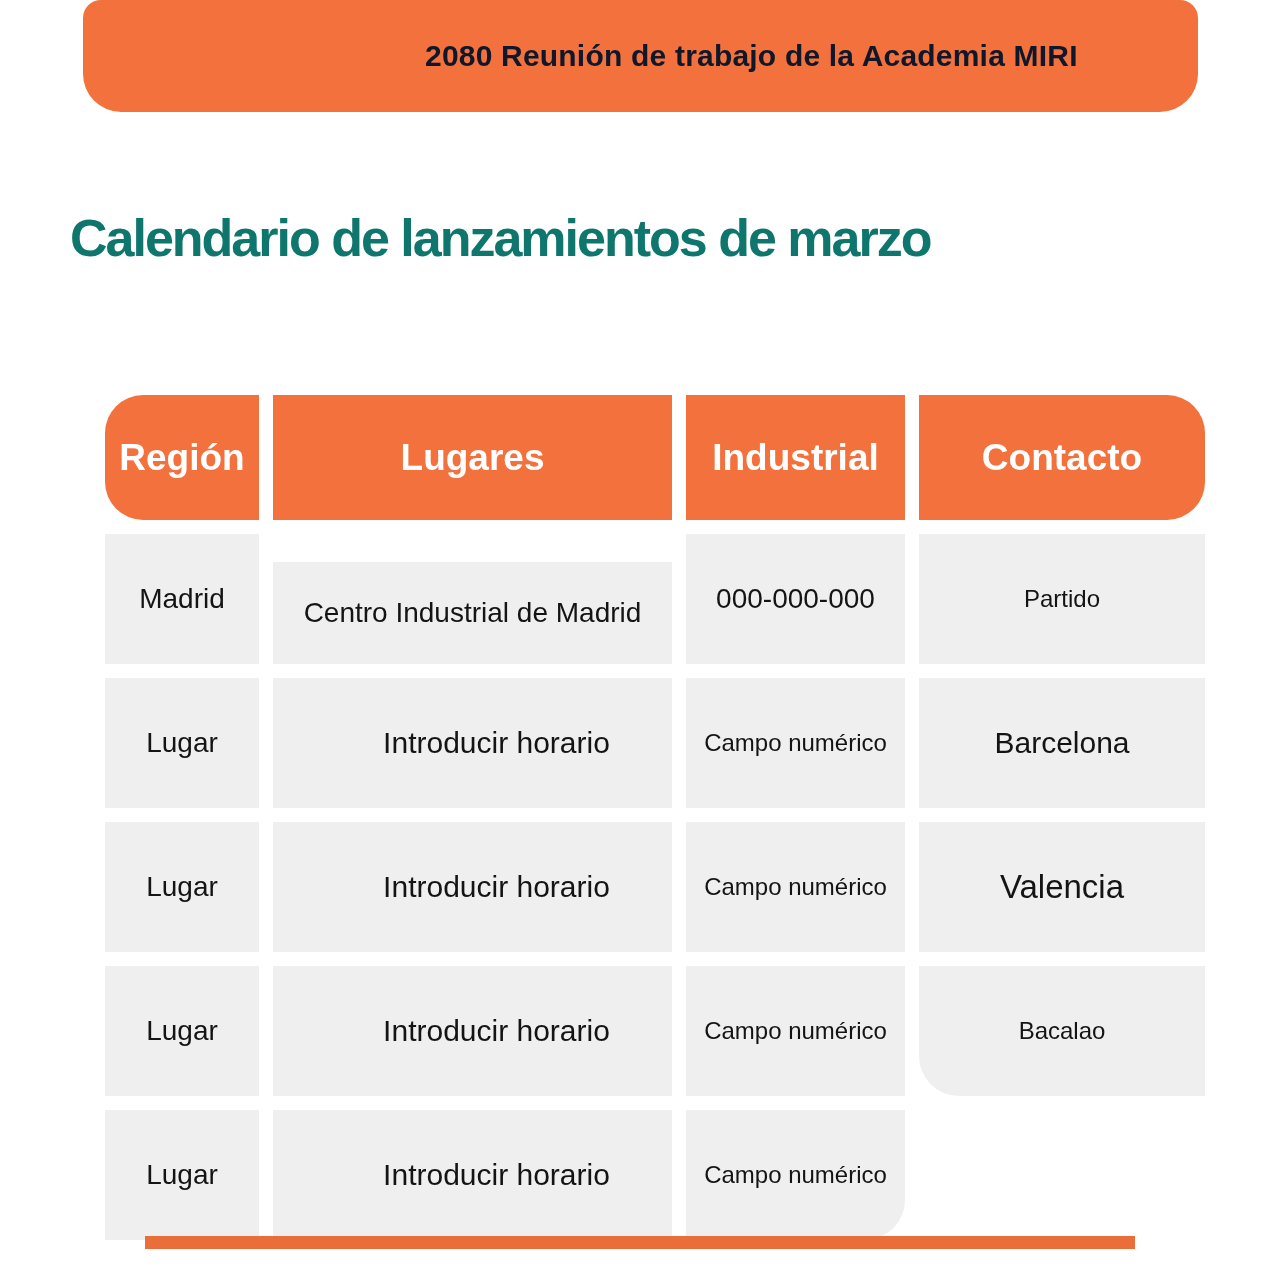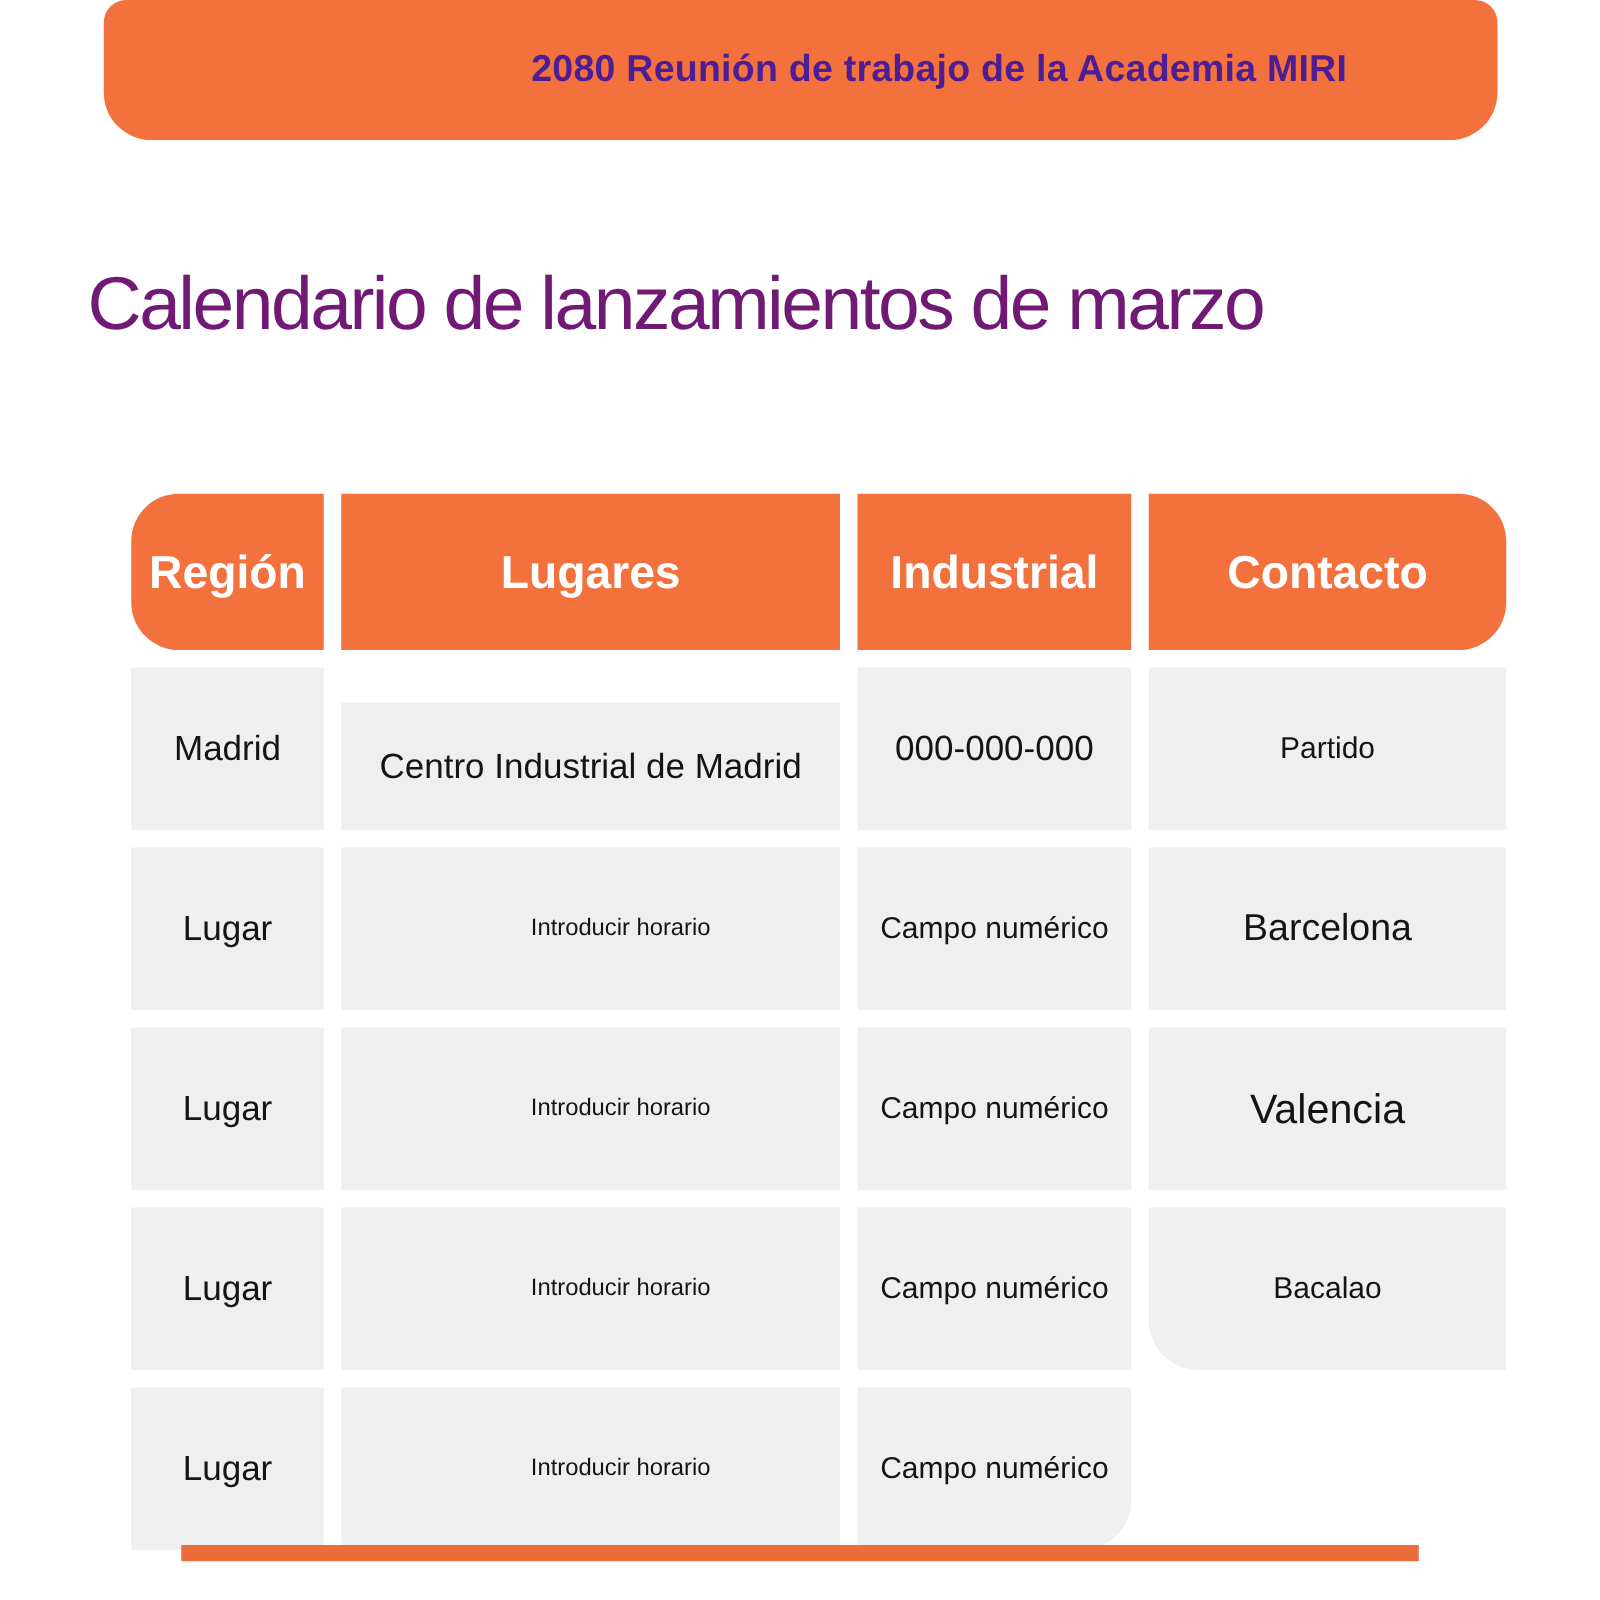--- a/index.html
+++ b/index.html
@@ -7,29 +7,29 @@
   body { font-family:"Liberation Sans", sans-serif; }
   .page { position:relative; width:1280px; height:1280px; background:#ffffff; overflow:hidden; }
 
   
   .banner {
     position:absolute; left:83px; top:0; width:1115px; height:112px;
     background:#F2713C; border-radius:18px 18px 38px 38px;
     display:flex; align-items:center;
   }
   .banner-text {
-    margin-left:342px; font-size:30px; font-weight:600; color:#4c1d95;
+    margin-left:342px; font-size:30px; font-weight:600; color:#0f172a;
     letter-spacing:0.2px; white-space:nowrap;
   }
 
   
   .title {
     position:absolute; left:70px; top:208px;
-    font-size:60px; font-weight:400; letter-spacing:-2px;
-    color:#701a75; white-space:nowrap;
+    font-size:52px; font-weight:700; letter-spacing:-2px;
+    color:#0f766e; white-space:nowrap;
   }
 
   
   .table {
     position:absolute; left:105px; top:395px; width:1067px;
     display:grid;
     grid-template-columns:154px 399px 219px 286px;
     grid-template-rows:125px repeat(5,130px);
     gap:14px;
   }
@@ -41,21 +41,21 @@
   .hcell.first { border-radius:38px 0 0 38px; }
   .hcell.last  { border-radius:0 38px 38px 0; }
   .cell {
     background:#EFEFEF; color:#141414;
     display:flex; align-items:center; justify-content:center;
     text-align:center; white-space:nowrap;
   }
   .cell.bl { border-bottom-left-radius:40px; }
   .cell.br { border-bottom-right-radius:40px; }
 
-  .fs25{font-size:19px;padding-left:48px;} .fs28{font-size:28px;margin-top:28px;} .fs30{font-size:30px;}
+  .fs25{font-size:30px;padding-left:48px;} .fs28{font-size:28px;margin-top:28px;} .fs30{font-size:30px;}
   .fs33{font-size:33px;} .fs35{font-size:24px;} .fs36{font-size:28px;}
   .fs38{font-size:38px;}
 
   
   .bottom-bar {
     position:absolute; left:40px; bottom:-9px; width:990px; height:13px;
     background:#E96E39; z-index:2;
   }
 </style>
 </head>

